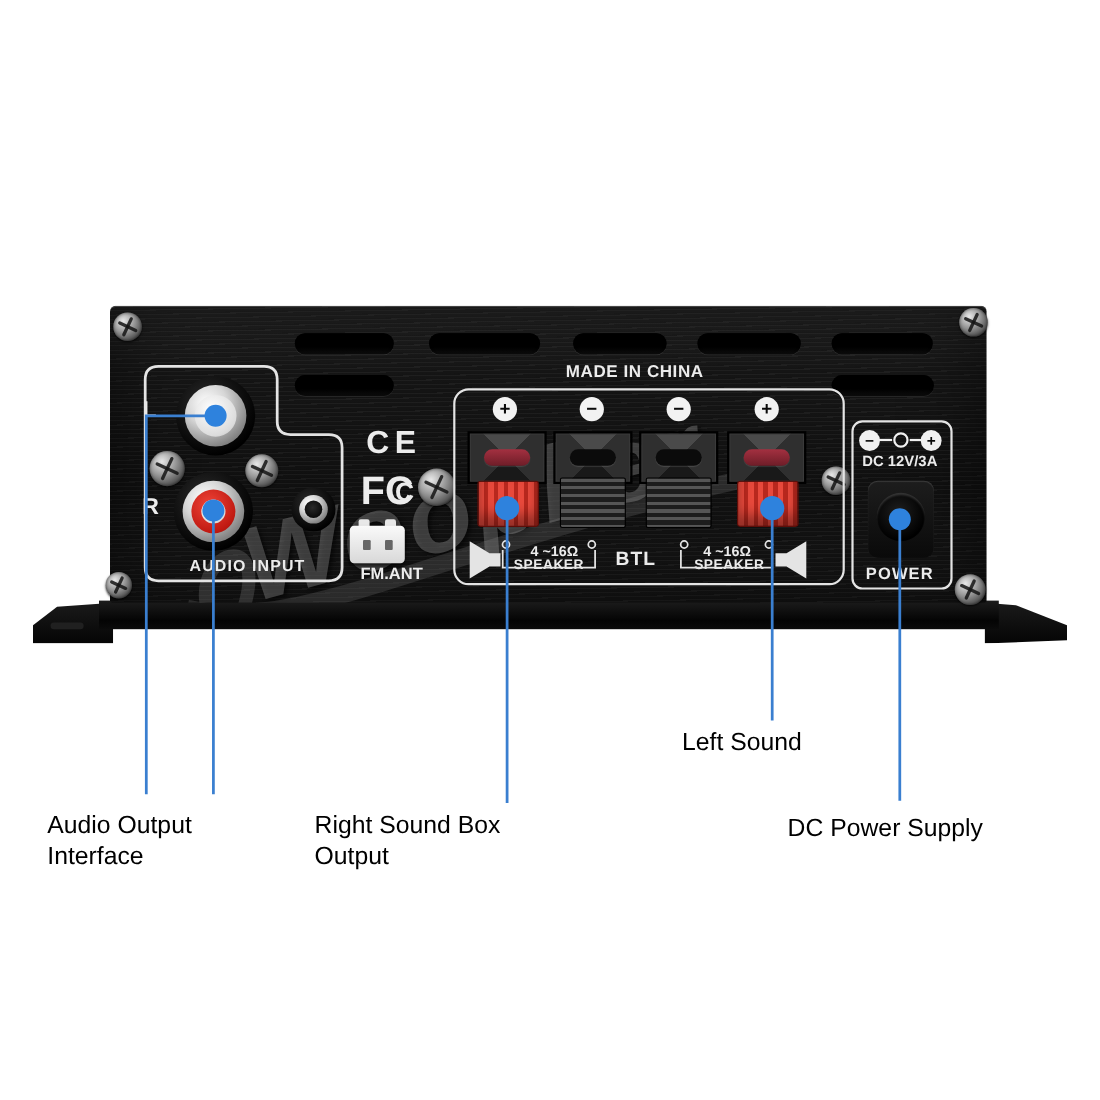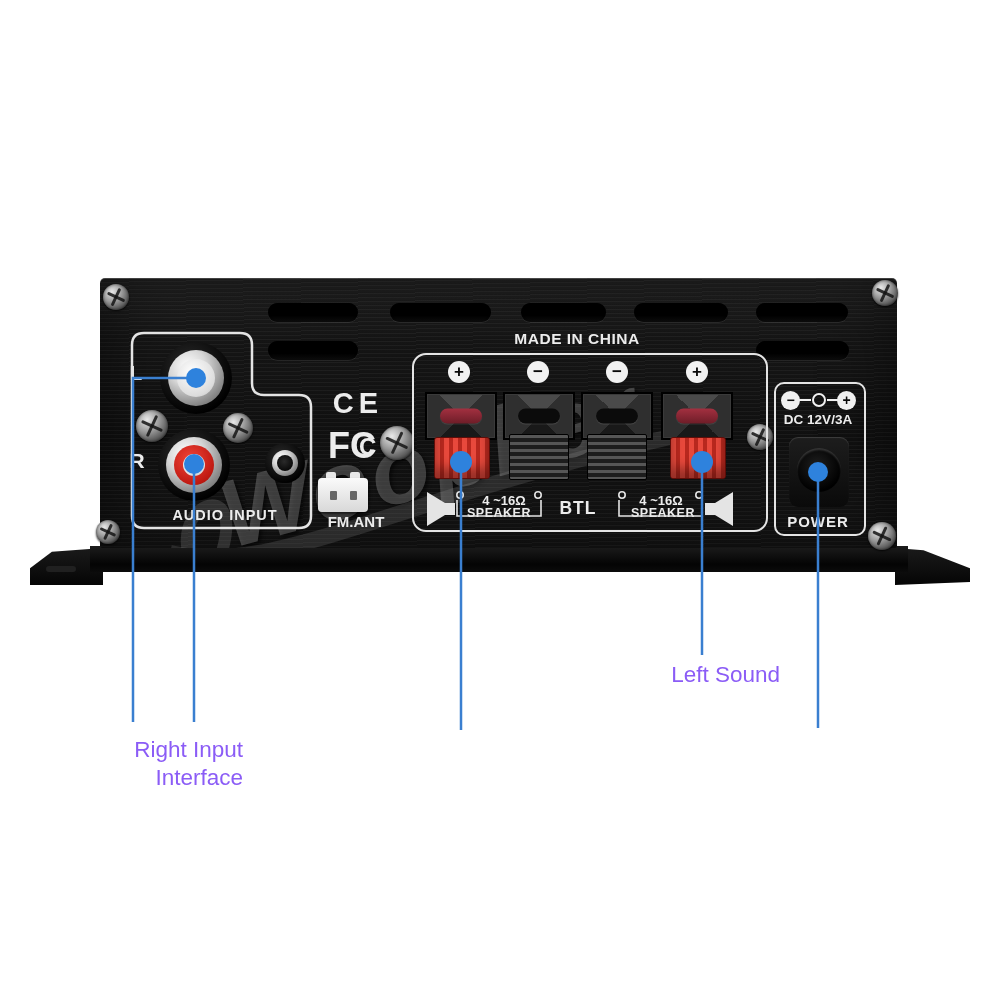--- a/index.html
+++ b/index.html
@@ -56,21 +56,21 @@
   .lever-blk{background:repeating-linear-gradient(180deg,#565656 0 3px,#1d1d1d 3px 7px);
              border:1px solid #000;border-radius:2px;}
 
   #dcjack{background:linear-gradient(180deg,#1d1d1d,#0a0a0a);border-radius:9px;box-shadow:inset 0 1px 1px rgba(255,255,255,0.15);}
 
   #watermark{position:absolute;left:115px;top:128px;font-size:96px;font-weight:bold;font-style:italic;
      letter-spacing:3px;color:rgba(185,185,185,0.30);transform:rotate(-15deg);
      text-shadow:2px 3px 4px rgba(0,0,0,0.55);white-space:nowrap;}
 
   
-  .lbl{color:#8b5cf6;font-size:22.5px;text-align:right;line-height:28px;}
+  .lbl{color:#000000;font-size:22.5px;text-align:left;line-height:28px;}
 
   svg{position:absolute;left:0;top:0;pointer-events:none;}
 </style>
 </head>
 <body>
 
 <div id="stage">
 
   <div id="flangeL" class="abs flange"></div>
   <div id="flangeR" class="abs flange"></div>
@@ -227,16 +227,18 @@
 
     <g fill="#2e82dd">
       <circle cx="196" cy="378" r="10"></circle>
       <circle cx="194" cy="464" r="10"></circle>
       <circle cx="461" cy="462" r="11"></circle>
       <circle cx="702" cy="462" r="11"></circle>
       <circle cx="818" cy="472" r="10"></circle>
     </g>
   </svg>
 
-  <div class="abs lbl" style="left:43px;top:736px;width:200px;">Right Input Interface</div>
+  <div class="abs lbl" style="left:43px;top:736px;width:200px;">Audio Output Interface</div>
+  <div class="abs lbl" style="left:286px;top:736px;width:240px;">Right Sound Box Output</div>
   <div class="abs lbl" style="left:620px;top:661px;width:160px;">Left Sound</div>
+  <div class="abs lbl" style="left:716px;top:739px;width:200px;">DC Power Supply</div>
 
 </div>
 
 </body></html>

